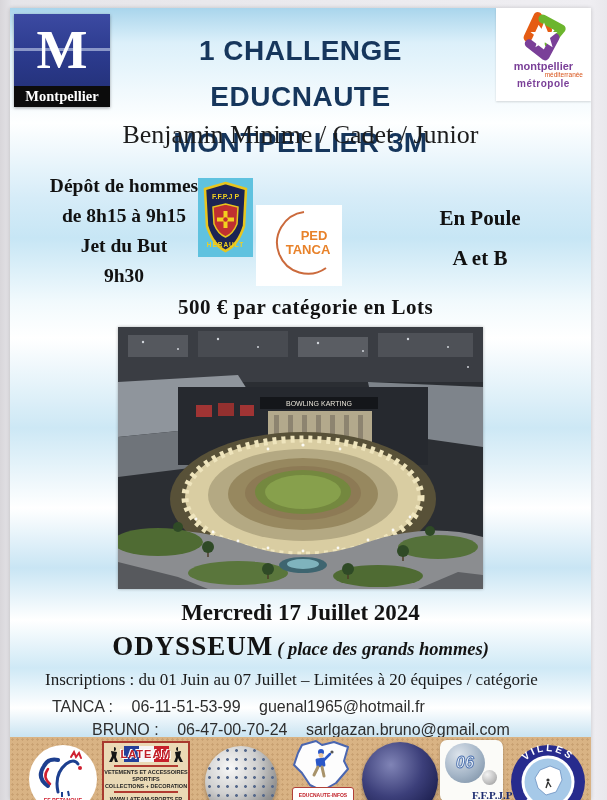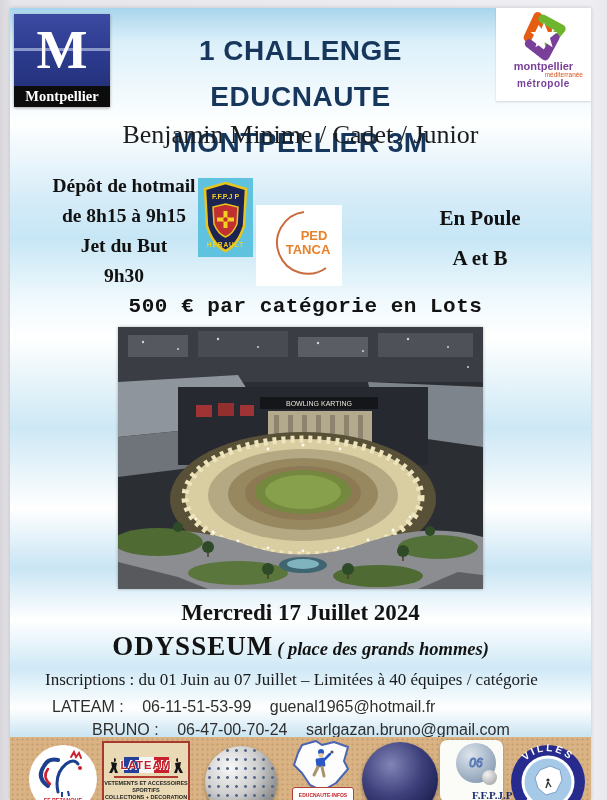--- a/index.html
+++ b/index.html
@@ -39,21 +39,21 @@
   .subtitle{left:0;right:0;top:112px;text-align:center;font-family:"Liberation Serif",serif;
     font-size:26px;color:#1c1c1c;}
 
   
   .left-block{left:25px;top:163px;width:178px;text-align:center;font-family:"Liberation Serif",serif;
     font-weight:bold;font-size:19.5px;color:#111;line-height:30px;}
   .herault-badge{left:188px;top:170px;width:55px;height:79px;background:#5fc2df;}
   .ped-badge{left:246px;top:170px;width:86px;height:81px;background:#fff;margin-top:27px;}
   .right-block{left:400px;top:190px;width:140px;text-align:center;font-family:"Liberation Serif",serif;
     font-weight:bold;font-size:21px;color:#111;line-height:40px;}
-  .prize{left:0;right:0;top:287px;text-align:center;font-family:Liberation Mono, monospace;
+  .prize{left:0;right:0;top:287px;text-align:center;font-family:Liberation Serif, serif;
     font-weight:bold;font-size:21px;color:#131313;letter-spacing:.5px;margin-left:10px;}
 
   
   .photo{left:108px;top:319px;width:365px;height:262px;box-shadow:0 0 3px rgba(0,0,0,.3);}
 
   
   .date-line{left:0;right:0;top:592px;text-align:center;font-family:"Liberation Serif",serif;
     font-weight:bold;font-size:23px;color:#131313;}
   .venue-line{left:0;right:0;top:623px;text-align:center;font-family:"Liberation Serif",serif;color:#131313;}
   .venue-name{font-weight:bold;font-size:27px;letter-spacing:1px;}
@@ -61,21 +61,21 @@
   .inscriptions{left:35px;top:662px;font-family:"Liberation Serif",serif;font-size:17px;color:#1a1a1a;}
   .contact{left:42px;font-size:16px;color:#2e2e2e;}
   .contact span{margin-right:14px;}
   .c1{top:690px;} .c2{top:713px;margin-left:40px;}
 
   
   .strip{left:0;right:0;top:729px;height:63px;background:#d9b384;
     background-image:radial-gradient(#caa273 1px,transparent 1.2px);background-size:5px 5px;}
   .rooster{left:18px;top:736px;width:70px;height:70px;}
   .lateam{left:92px;top:733px;width:88px;height:62px;background:#ead9b5;border:2px solid #a8392e;box-sizing:border-box;}
-  .flag-row{position:relative;height:20px;margin-top:12px;}
+  .flag-row{position:relative;height:20px;margin-top:1px;}
   .flag{position:absolute;top:2px;width:15px;height:16px;}
   .flag.b{left:20px;background:#24409a;} .flag.w{left:35px;background:#f5f5f5;} .flag.r{left:50px;background:#c8202c;}
   .lateam-name{position:absolute;left:0;right:0;top:4px;text-align:center;color:#c02028;font-weight:bold;
     font-size:11px;letter-spacing:1px;text-shadow:1px 1px 0 #fff,-1px -1px 0 #fff;}
   .sil{position:absolute;top:2px;width:12px;height:17px;}
   .tiny-red-rule{height:2px;background:#b23a30;margin:1px 10px 2px;}
   .lateam-line{font-size:5.5px;font-weight:bold;color:#242424;text-align:center;line-height:7px;letter-spacing:0;}
   .lateam-url{font-size:5.5px;font-weight:bold;color:#1c1c1c;text-align:center;line-height:8px;}
   .ball{border-radius:50%;}
   .silver-ball{left:195px;top:738px;width:72px;height:72px;
@@ -83,23 +83,23 @@
       radial-gradient(circle at 35% 30%,#f8f8f8 0,#cfcfcf 40%,#939393 70%,#6d6d6d 100%);
     background-size:9px 9px,100% 100%;box-shadow:0 2px 4px rgba(0,0,0,.3);}
   .navy-ball{left:352px;top:734px;width:76px;height:76px;
     background:radial-gradient(circle at 38% 30%,#8084b6 0,#3c3f7a 45%,#1d2050 78%,#121434 100%);
     box-shadow:0 2px 4px rgba(0,0,0,.35);}
   .france-pin{left:272px;top:731px;width:76px;height:56px;}
   .edu-banner{left:282px;top:779px;width:62px;height:18px;background:#fff;border:1.5px solid #b04038;
     border-radius:3px;box-sizing:border-box;text-align:center;font-size:5px;font-weight:bold;color:#c02028;line-height:14px;}
   .ffpjp-card{left:430px;top:732px;width:63px;height:62px;background:#fbfbf8;border-radius:7px;
     box-shadow:0 1px 3px rgba(0,0,0,.25);}
-  .big06{position:absolute;left:16px;top:3px;width:40px;height:40px;border-radius:50%;
+  .big06{position:absolute;left:5px;top:3px;width:40px;height:40px;border-radius:50%;
     background:radial-gradient(circle at 35% 30%,#dde4ec 0,#a3b4c6 55%,#73889e 100%);
-    text-align:center;line-height:40px;font-size:12px;font-weight:normal;font-style:italic;
+    text-align:center;line-height:40px;font-size:16px;font-weight:bold;font-style:italic;
     color:#eef4f8;-webkit-text-stroke:.9px #4a6fae;}
   .small-ball{position:absolute;left:42px;top:30px;width:15px;height:15px;border-radius:50%;
     background:radial-gradient(circle at 35% 30%,#f2f2f2 0,#bdbdbd 60%,#8f8f8f 100%);}
   .ffpjp-label{position:absolute;left:0;right:0;bottom:1px;text-align:center;
     font-family:"Liberation Serif",serif;font-weight:bold;font-size:11px;color:#1a2a6e;margin-left:32px;}
   .villes{left:500px;top:736px;width:76px;height:76px;}
 </style>
 </head>
 <body>
 
@@ -128,21 +128,21 @@
         <polygon fill="#ffffff" points="50,28 56.3,43.1 71.9,43.2 59.6,52.8 63.9,67.8 50,59 36.1,67.8 40.4,52.8 28.1,43.2 43.7,43.1"></polygon>
       </svg>
       <div class="mp-name">montpellier</div>
       <div class="mp-sub">méditerranée</div>
       <div class="mp-sub2">métropole</div>
     </div>
 
     <div class="abs subtitle">Benjamin Minime / Cadet / Junior</div>
 
     <div class="abs left-block">
-      <div>Dépôt de hotmail</div>
+      <div>Dépôt de hommes</div>
       <div>de 8h15 à 9h15</div>
       <div>Jet du But</div>
       <div>9h30</div>
     </div>
 
     <div class="abs herault-badge">
       <svg width="55" height="79" viewBox="0 0 55 79">
         <path d="M27.5,5 L48,11 L46,48 Q40,67 27.5,73 Q15,67 9,48 L7,11 Z" fill="#1c2454" stroke="#e8c51e" stroke-width="2.5"></path>
         <text x="27.5" y="21" font-size="7" font-weight="bold" fill="#f2d11e" text-anchor="middle">F.F.P.J P</text>
         <path d="M27.5,26 L40,29 L39,46 Q35,56 27.5,59 Q20,56 16,46 L15,29 Z" fill="#c03030" stroke="#e8c51e" stroke-width="1.5"></path>
@@ -252,23 +252,23 @@
             <circle cx="222" cy="122" r="1.4"></circle>
         </g>
       </svg>
     </div>
 
     <div class="abs date-line">Mercredi 17 Juillet 2024</div>
     <div class="abs venue-line">
       <span class="venue-name">ODYSSEUM</span>
       <span class="venue-note"> ( place des grands hommes)</span>
     </div>
-    <div class="abs inscriptions">Inscriptions : du 01 Juin au 07 Juillet – Limitées à 40 équipes / catégorie</div>
+    <div class="abs inscriptions">Inscriptions : du 01 Juin au 07 Juillet – Limitées à 20 équipes / catégorie</div>
     <div class="abs contact c1">
-      <span>LATEAM :</span>
+      <span>TANCA :</span>
       <span>06-11-51-53-99</span>
       <span>guenal1965@hotmail.fr</span>
     </div>
     <div class="abs contact c2">
       <span>BRUNO :</span>
       <span>06-47-00-70-24</span>
       <span>sarlgazan.bruno@gmail.com</span>
     </div>
 
     <div class="abs strip"></div>

